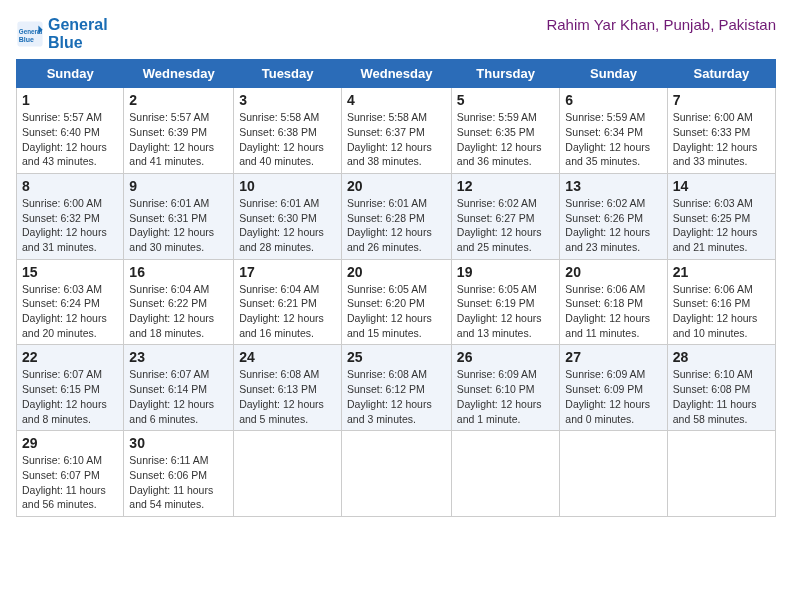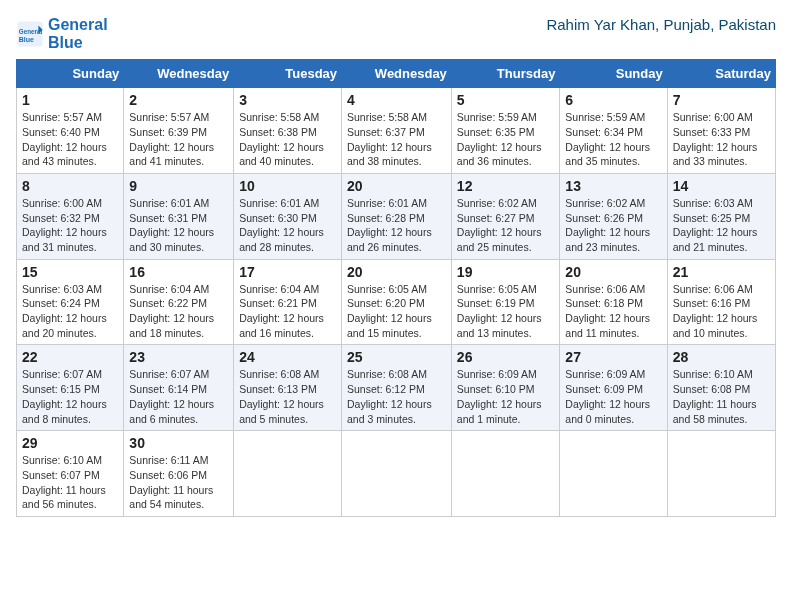--- a/index.html
+++ b/index.html
@@ -28,32 +28,32 @@
     .title-area {
       text-align: right;
     }
     .month-title {
       font-size: 36px;
       font-weight: bold;
       color: #333;
     }
     .location-title {
       font-size: 15px;
-      color: #0c4a6e;
+      color: #701a75;
     }
     .calendar-table {
       width: 100%;
       border-collapse: collapse;
       font-size: 11px;
     }
     .calendar-table th {
       background: #2b6cb8;
       color: #fff;
       padding: 6px 4px;
-      text-align: right;
+      text-align: center;
       font-size: 13px;
       font-weight: bold;
       border: 1px solid #2b6cb8;
     }
     .calendar-table td {
       border: 1px solid #ccc;
       vertical-align: top;
       padding: 4px 5px;
       width: 113px;
       min-height: 80px;

